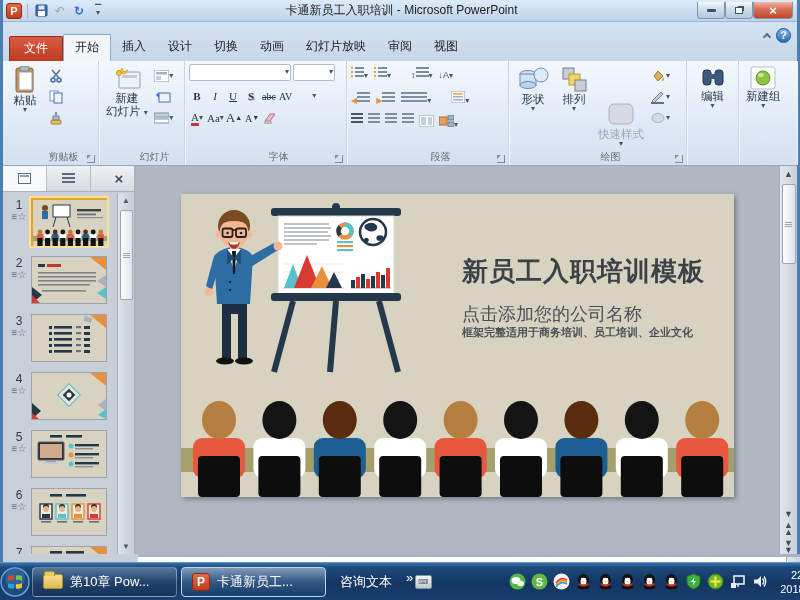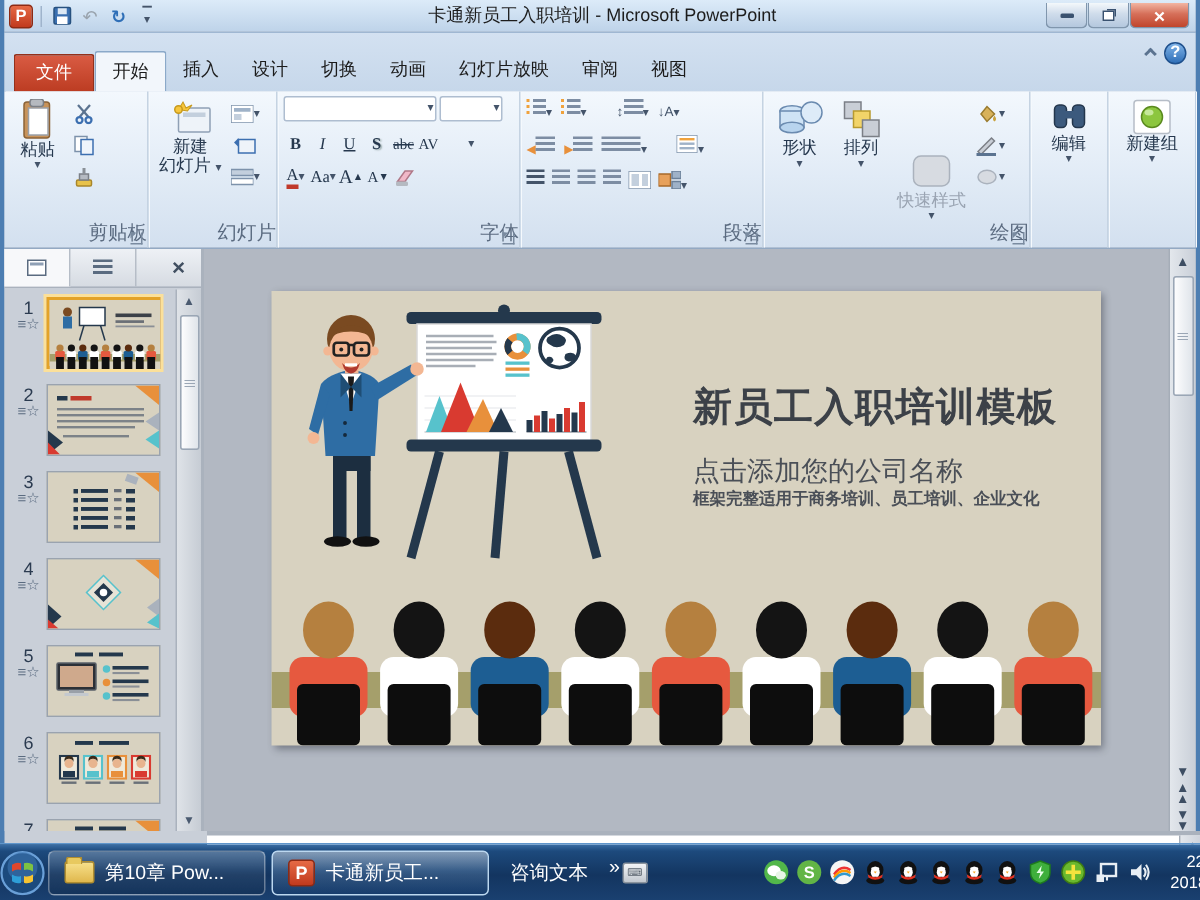--- a/index.html
+++ b/index.html
@@ -33,21 +33,21 @@
   .rtab { padding:4px 11px 5px; font-size:12px; color:#1c1c1c; }
   .rtab.active { background:#f2f6fb; border:1px solid #8ba9c9; border-bottom:none; border-radius:2px 2px 0 0; }
   .tabs-right { position:absolute; right:6px; top:4px; display:flex; gap:6px; align-items:center; }
   .chev-up { display:inline-block; width:6px; height:6px; border-left:2px solid #5b7390; border-top:2px solid #5b7390; transform:rotate(45deg); margin-top:3px; }
   .help { width:15px; height:15px; border-radius:50%; background:linear-gradient(#7fb3e8,#2f6fb7); color:#fff; font-size:11px; font-weight:bold;
     display:flex; align-items:center; justify-content:center; border:1px solid #1d4f8c; }
 
   
   .ribbon { height:105px; background:linear-gradient(#f3f8fd,#e1ebf6 55%,#d3e0ef); border-bottom:1px solid #93a9c3; display:flex; }
   .grp { position:relative; border-right:1px solid #c5d3e2; box-shadow:1px 0 0 #f5f9fd; padding:3px 4px 16px; display:flex; gap:3px; }
-  .grp-label { position:absolute; bottom:1px; left:0; right:0; text-align:right; font-size:13px; color:#5b6b80;margin-left:26px; }
+  .grp-label { position:absolute; bottom:1px; left:0; right:0; text-align:center; font-size:10px; color:#5b6b80;margin-left:26px; }
   .dlg { position:absolute; bottom:2px; right:3px; width:8px; height:8px; border-left:1px solid #7a8ba0; border-top:1px solid #7a8ba0; transform:rotate(180deg); }
   .dlg::after { content:""; position:absolute; right:0; bottom:0; border:2px solid transparent; border-right-color:#7a8ba0; border-bottom-color:#7a8ba0; }
   .bigbtn { display:flex; flex-direction:column; align-items:center; justify-content:flex-start; font-size:11.5px; color:#273а; color:#26384e;
     padding:2px 3px; border-radius:3px; min-width:36px; }
   .blabel { text-align:center; line-height:13px; }
   .dda { font-size:8px; color:#44546a; line-height:6px; }
   .minicol { display:flex; flex-direction:column; justify-content:flex-start; gap:3px; padding-top:3px; }
   .mini { width:20px; height:18px; display:flex; align-items:center; justify-content:center; border-radius:2px; }
   .combo { height:17px; background:#fff; border:1px solid #aebdd0; border-radius:2px; position:relative; }
   .combo::after { content:"▾"; position:absolute; right:1px; top:2px; font-size:8px; color:#44546a; }
@@ -407,21 +407,21 @@
         <svg width="26" height="24">
               <rect x="3" y="4" width="8" height="15" rx="3" fill="#3c5a7d" stroke="#23364c"></rect>
               <rect x="15" y="4" width="8" height="15" rx="3" fill="#3c5a7d" stroke="#23364c"></rect>
               <rect x="10" y="8" width="6" height="5" fill="#3c5a7d"></rect>
             </svg>
         <span class="blabel">编辑</span>
         <span class="dda">▾</span>
       </div>
     </div>
 
-    <div class="grp" style="width:58px; justify-content:center; border-right:none;">
+    <div class="grp" style="width:58px; border-right:none;">
       <div class="bigbtn">
         <svg width="26" height="24">
               <rect x="1" y="1" width="24" height="22" rx="2" fill="#fff" stroke="#b6bdc7"></rect>
               <circle cx="13" cy="12" r="7" fill="#8cc63f" stroke="#5a8a1e"></circle>
               <ellipse cx="11" cy="9" rx="3" ry="2" fill="#c6e89a"></ellipse>
             </svg>
         <span class="blabel">新建组</span>
         <span class="dda">▾</span>
       </div>
     </div>

